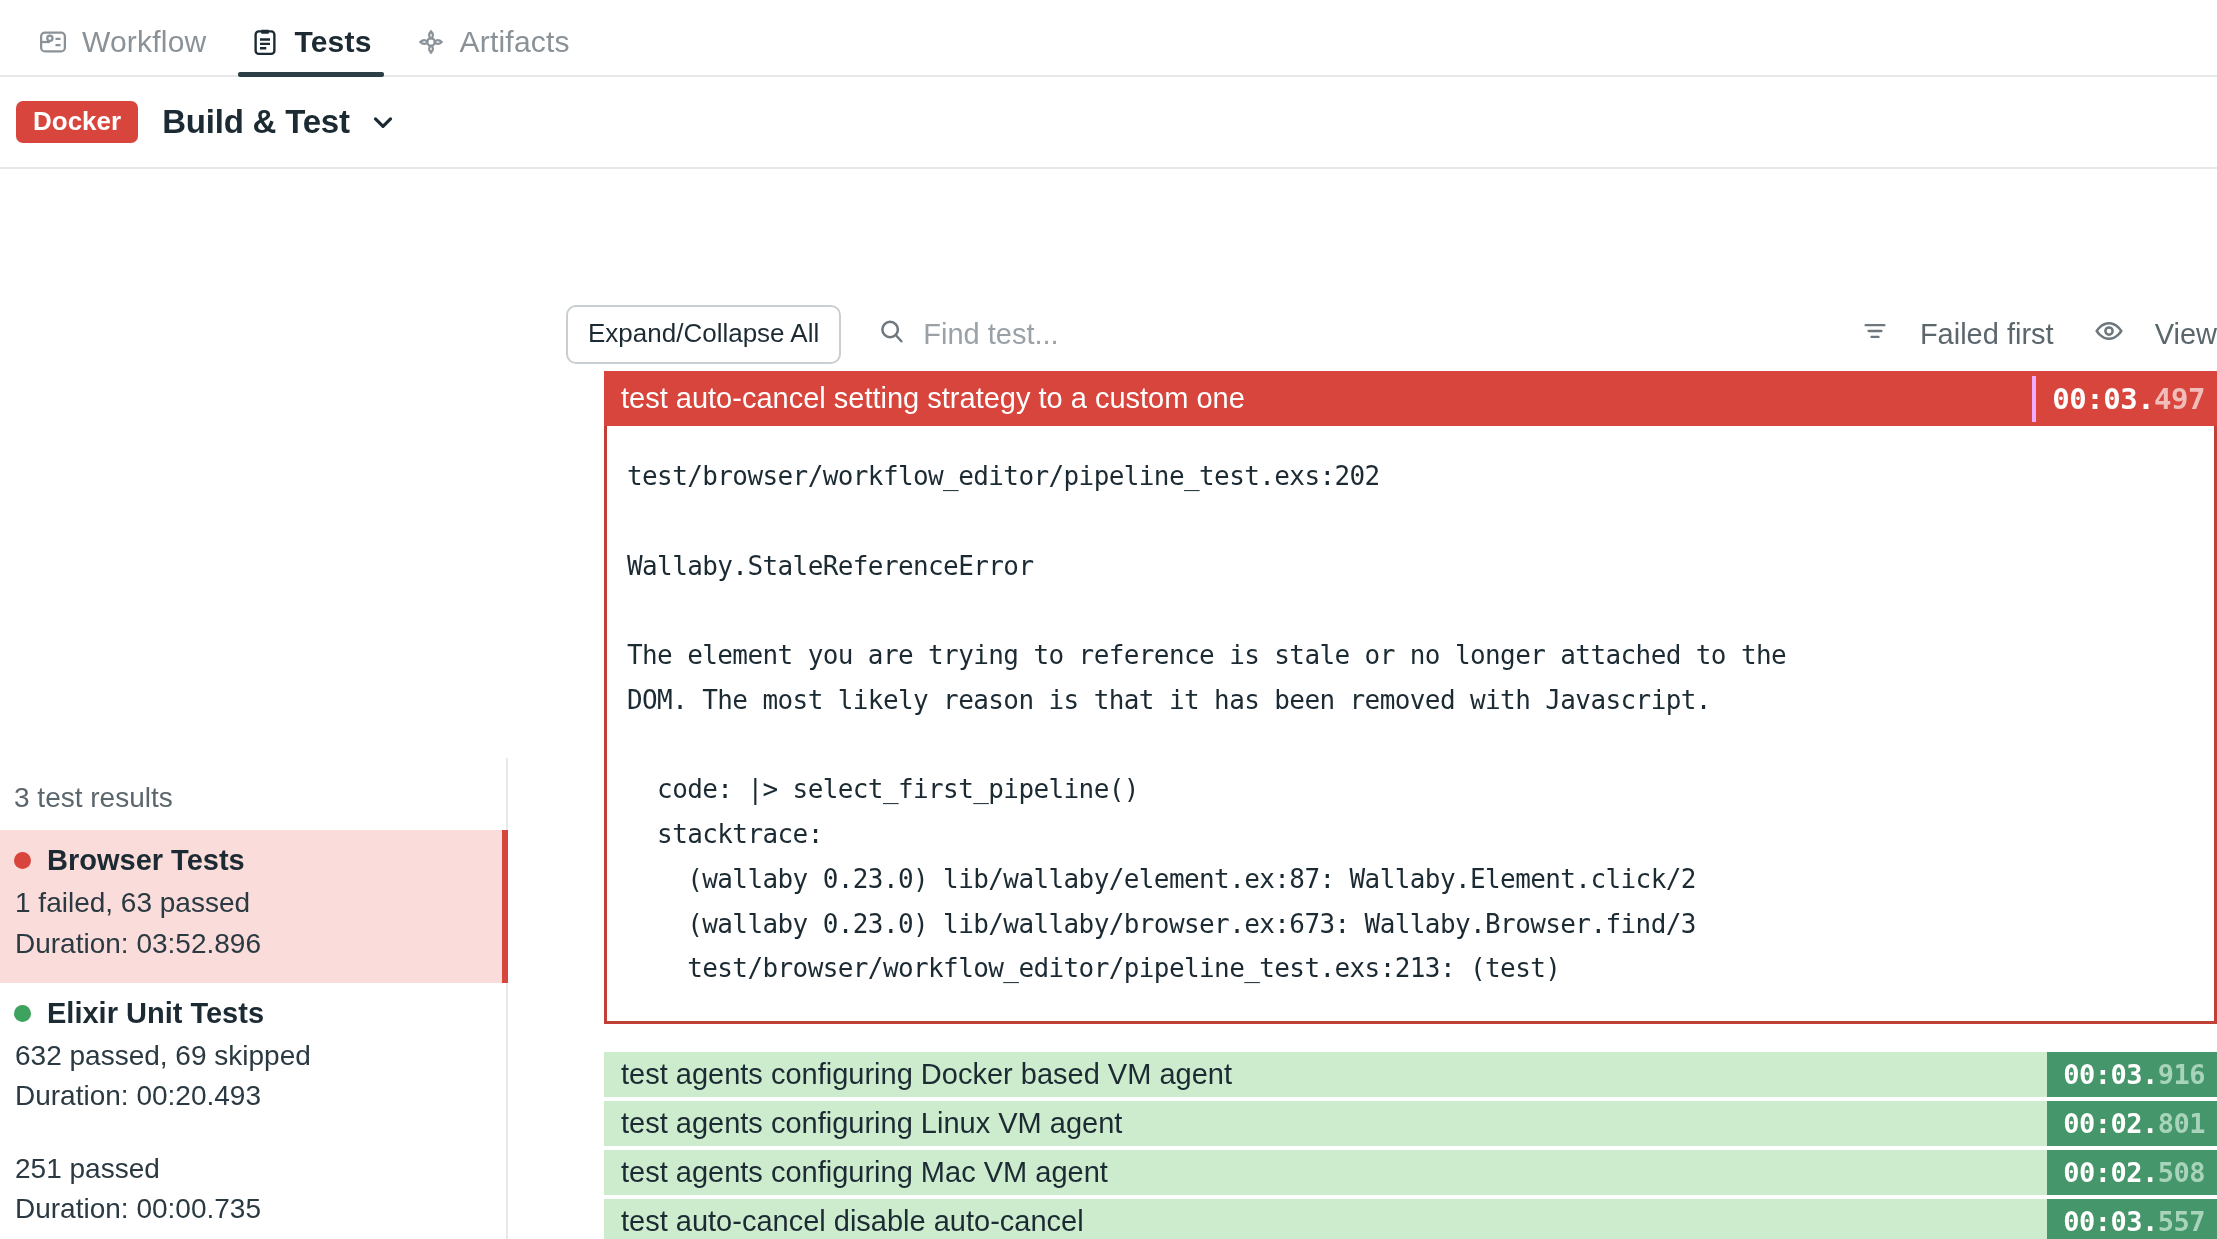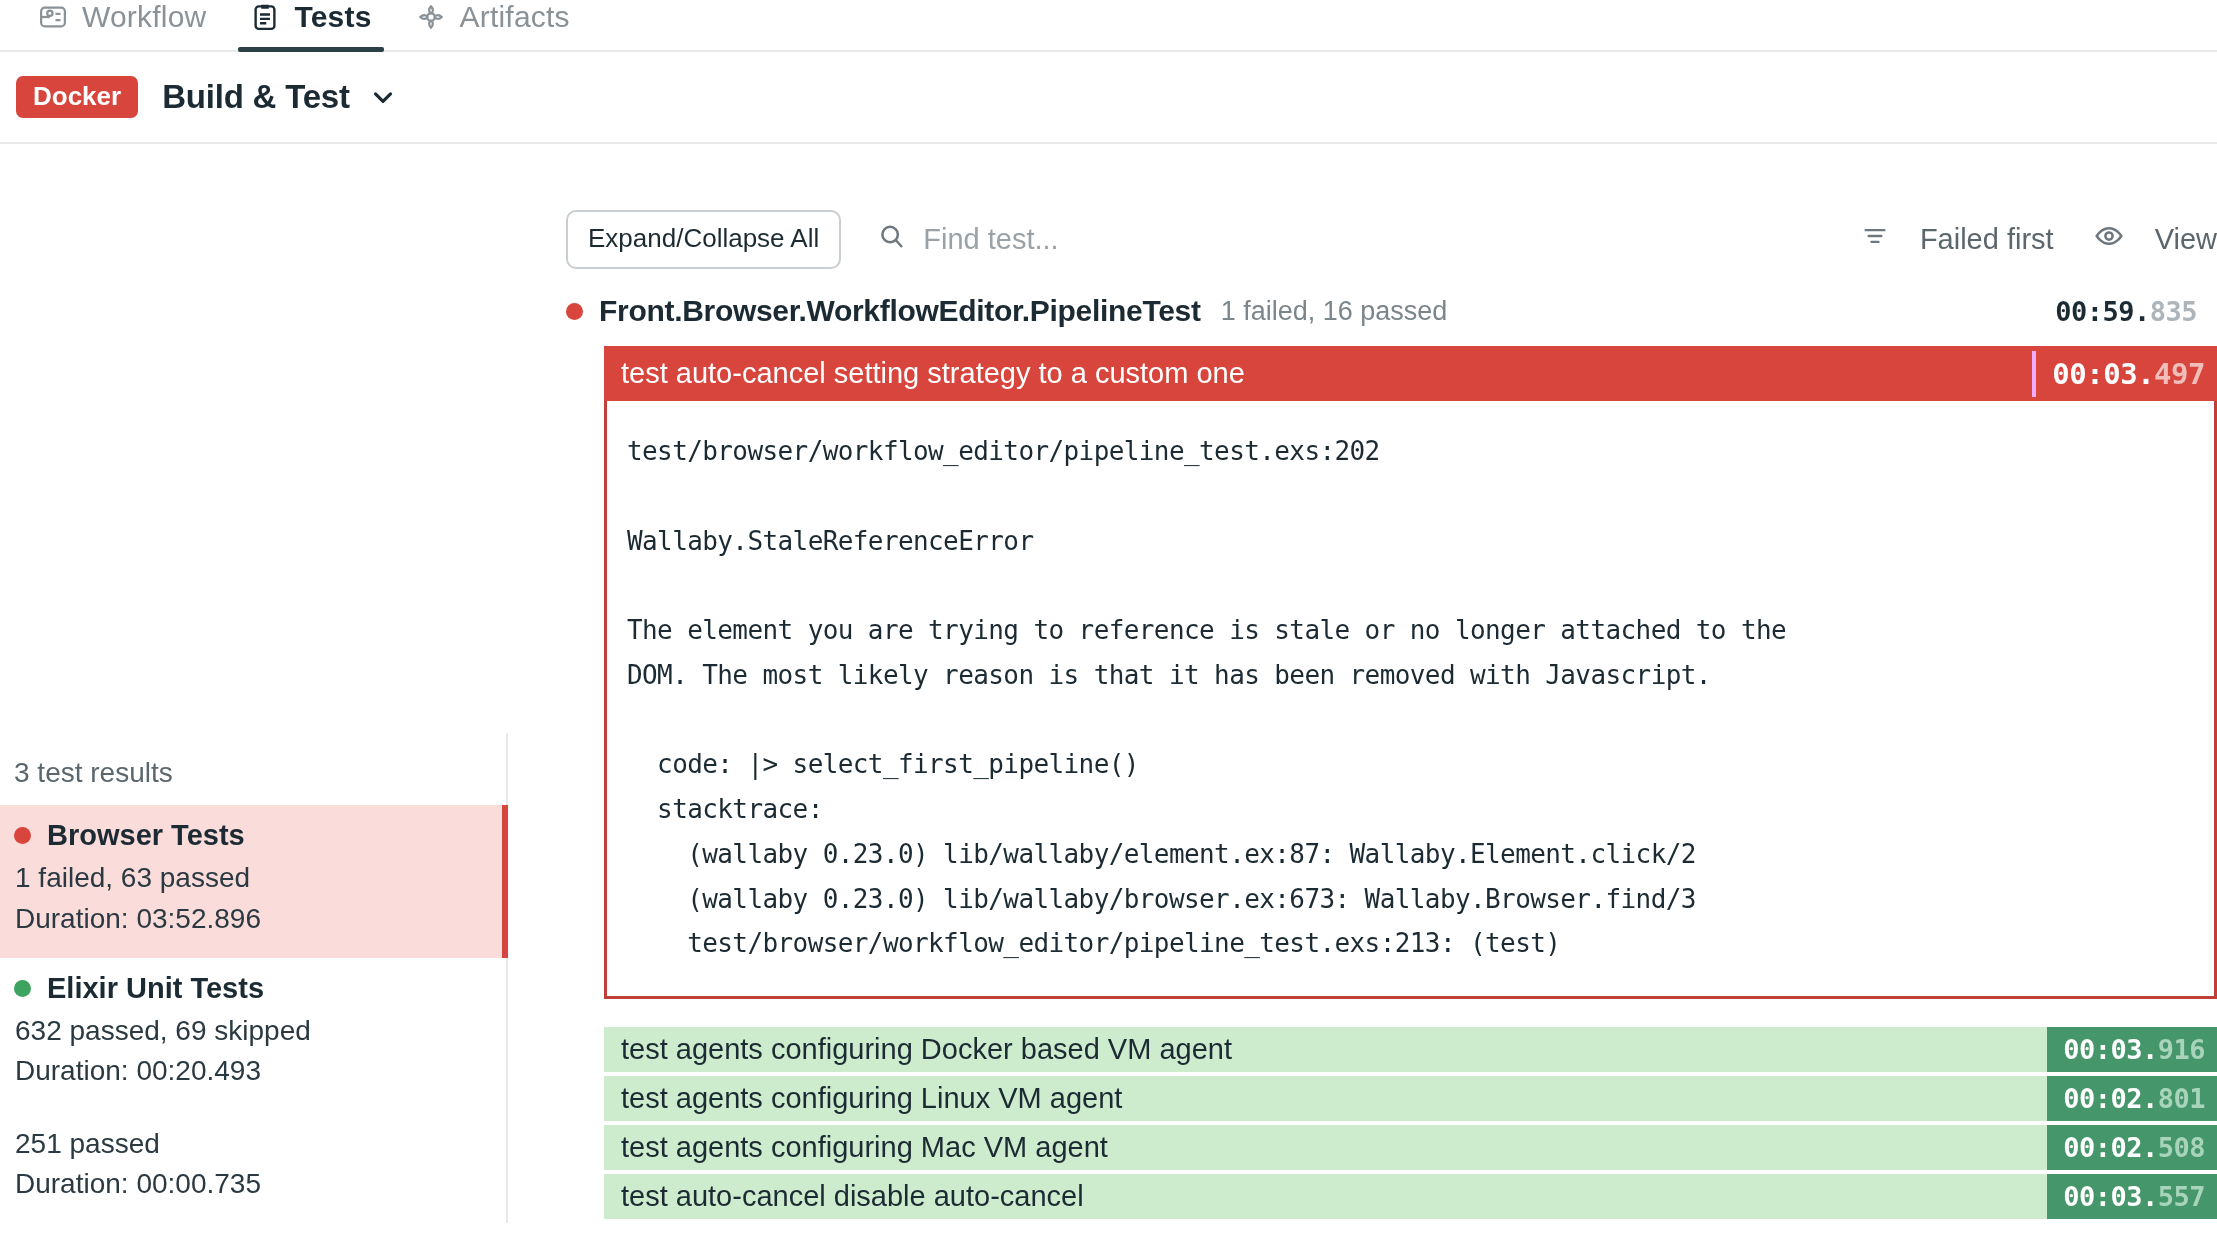--- a/index.html
+++ b/index.html
@@ -7,26 +7,27 @@
     width: 2217px;
     height: 1239px;
     background: #ffffff;
     font-family: "Liberation Sans", sans-serif;
     color: #1c2b33;
     overflow: hidden;
   }
 
   
   .tabbar {
-    height: 52px;
+    height: 68px;
     display: flex;
     align-items: flex-end;
     padding-left: 16px;
     border-bottom: 2px solid #e6e8ea;
     position: relative;
+    margin-top: 9px;
   }
   .tab {
     display: flex;
     align-items: center;
     gap: 14px;
     padding: 0 22px 16px 22px;
     font-size: 30px;
     color: #8a9298;
     position: relative;
     cursor: pointer;
@@ -396,26 +397,20 @@
             <path d="M2.2 12S5.8 5.8 12 5.8 21.8 12 21.8 12 18.2 18.2 12 18.2 2.2 12 2.2 12z"></path>
             <circle cx="12" cy="12" r="2.9"></circle>
           </svg>
         </span>
         <span>View</span>
       </div>
     </div>
 
     <div class="suite-block">
 
-      <div class="suite-head">
-        <span class="dot red"></span>
-        <span class="suite-head-name">Front.Browser.WorkflowEditor.PipelineTest</span>
-        <span class="suite-head-stats">1 failed, 16 passed</span>
-        <span class="suite-head-time"><span>00:59.</span><span class="ms">835</span></span>
-      </div>
 
       <div class="test-failed">
         <div class="failed-bar">
           <span class="failed-bar-name">test auto-cancel setting strategy to a custom one</span>
           <span class="failed-bar-time"><span>00:03.</span><span class="ms">497</span></span>
         </div>
         <div class="error-body">test/browser/workflow_editor/pipeline_test.exs:202
 
 Wallaby.StaleReferenceError
 

